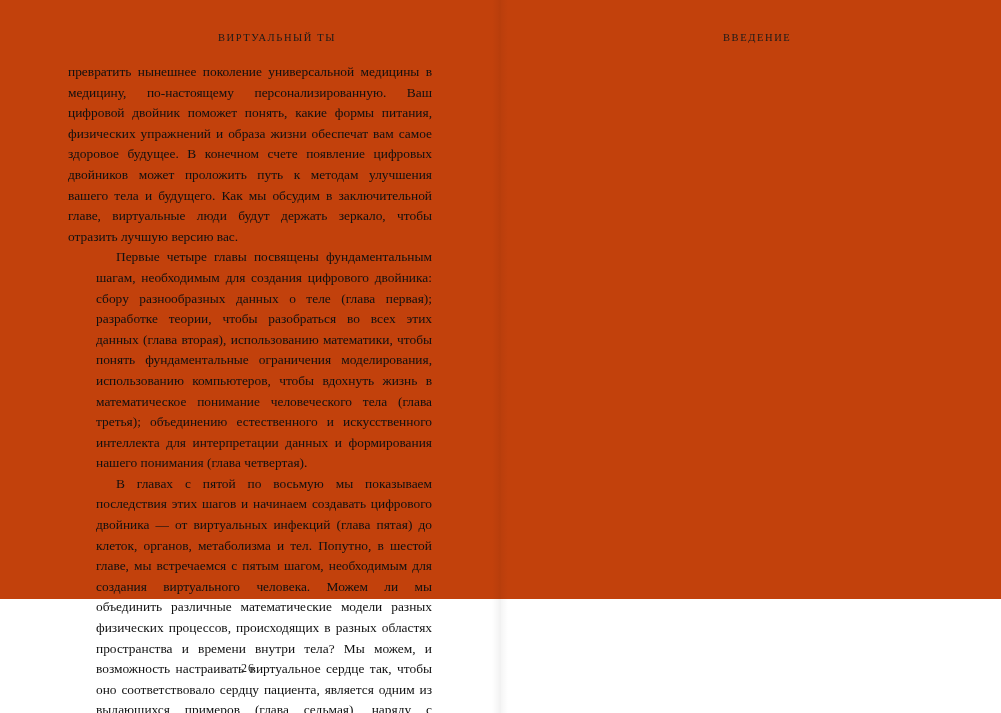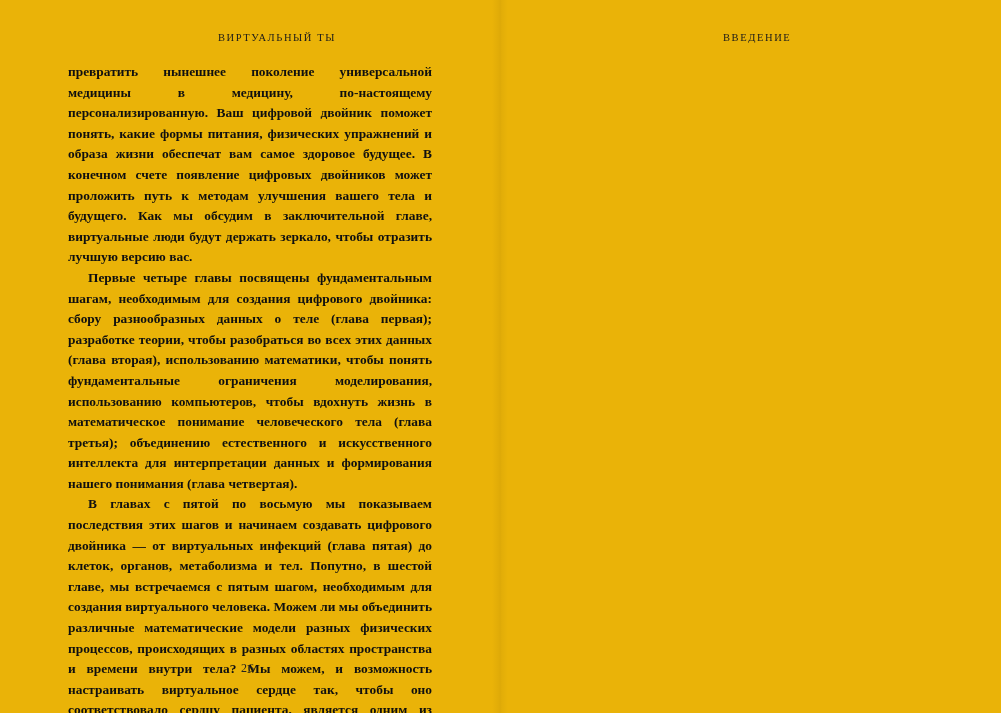--- a/index.html
+++ b/index.html
@@ -17,22 +17,22 @@
     position: absolute;
     left: 0;
     top: 0;
     width: 1001px;
     height: 713px;
     background: #ffffff;
   }
   .page {
     position: absolute;
     top: 0;
-    height: 713px;
-    background: #eab308;
+    height: 599px;
+    background: #c2410c;
   }
   .page-left {
     left: 0;
     width: 500px;
   }
   .page-right {
     left: 500px;
     width: 501px;
     text-align: center;
   }
@@ -57,24 +57,24 @@
     width: 364px;
     font-size: 13.4px;
     line-height: 20.6px;
     text-align: justify;
     color: #101010;
     hyphens: manual;
   }
   .body-col p {
     margin: 0;
     text-indent: 0;
-    font-weight: bold;
   }
   .body-col p.indent {
     text-indent: 20px;
+    margin-left: 28px;
   }
   .folio {
     position: absolute;
     font-size: 12px;
     letter-spacing: 1px;
     color: #222;
   }
   .folio-left {
     left: 241px;
     top: 661px;

